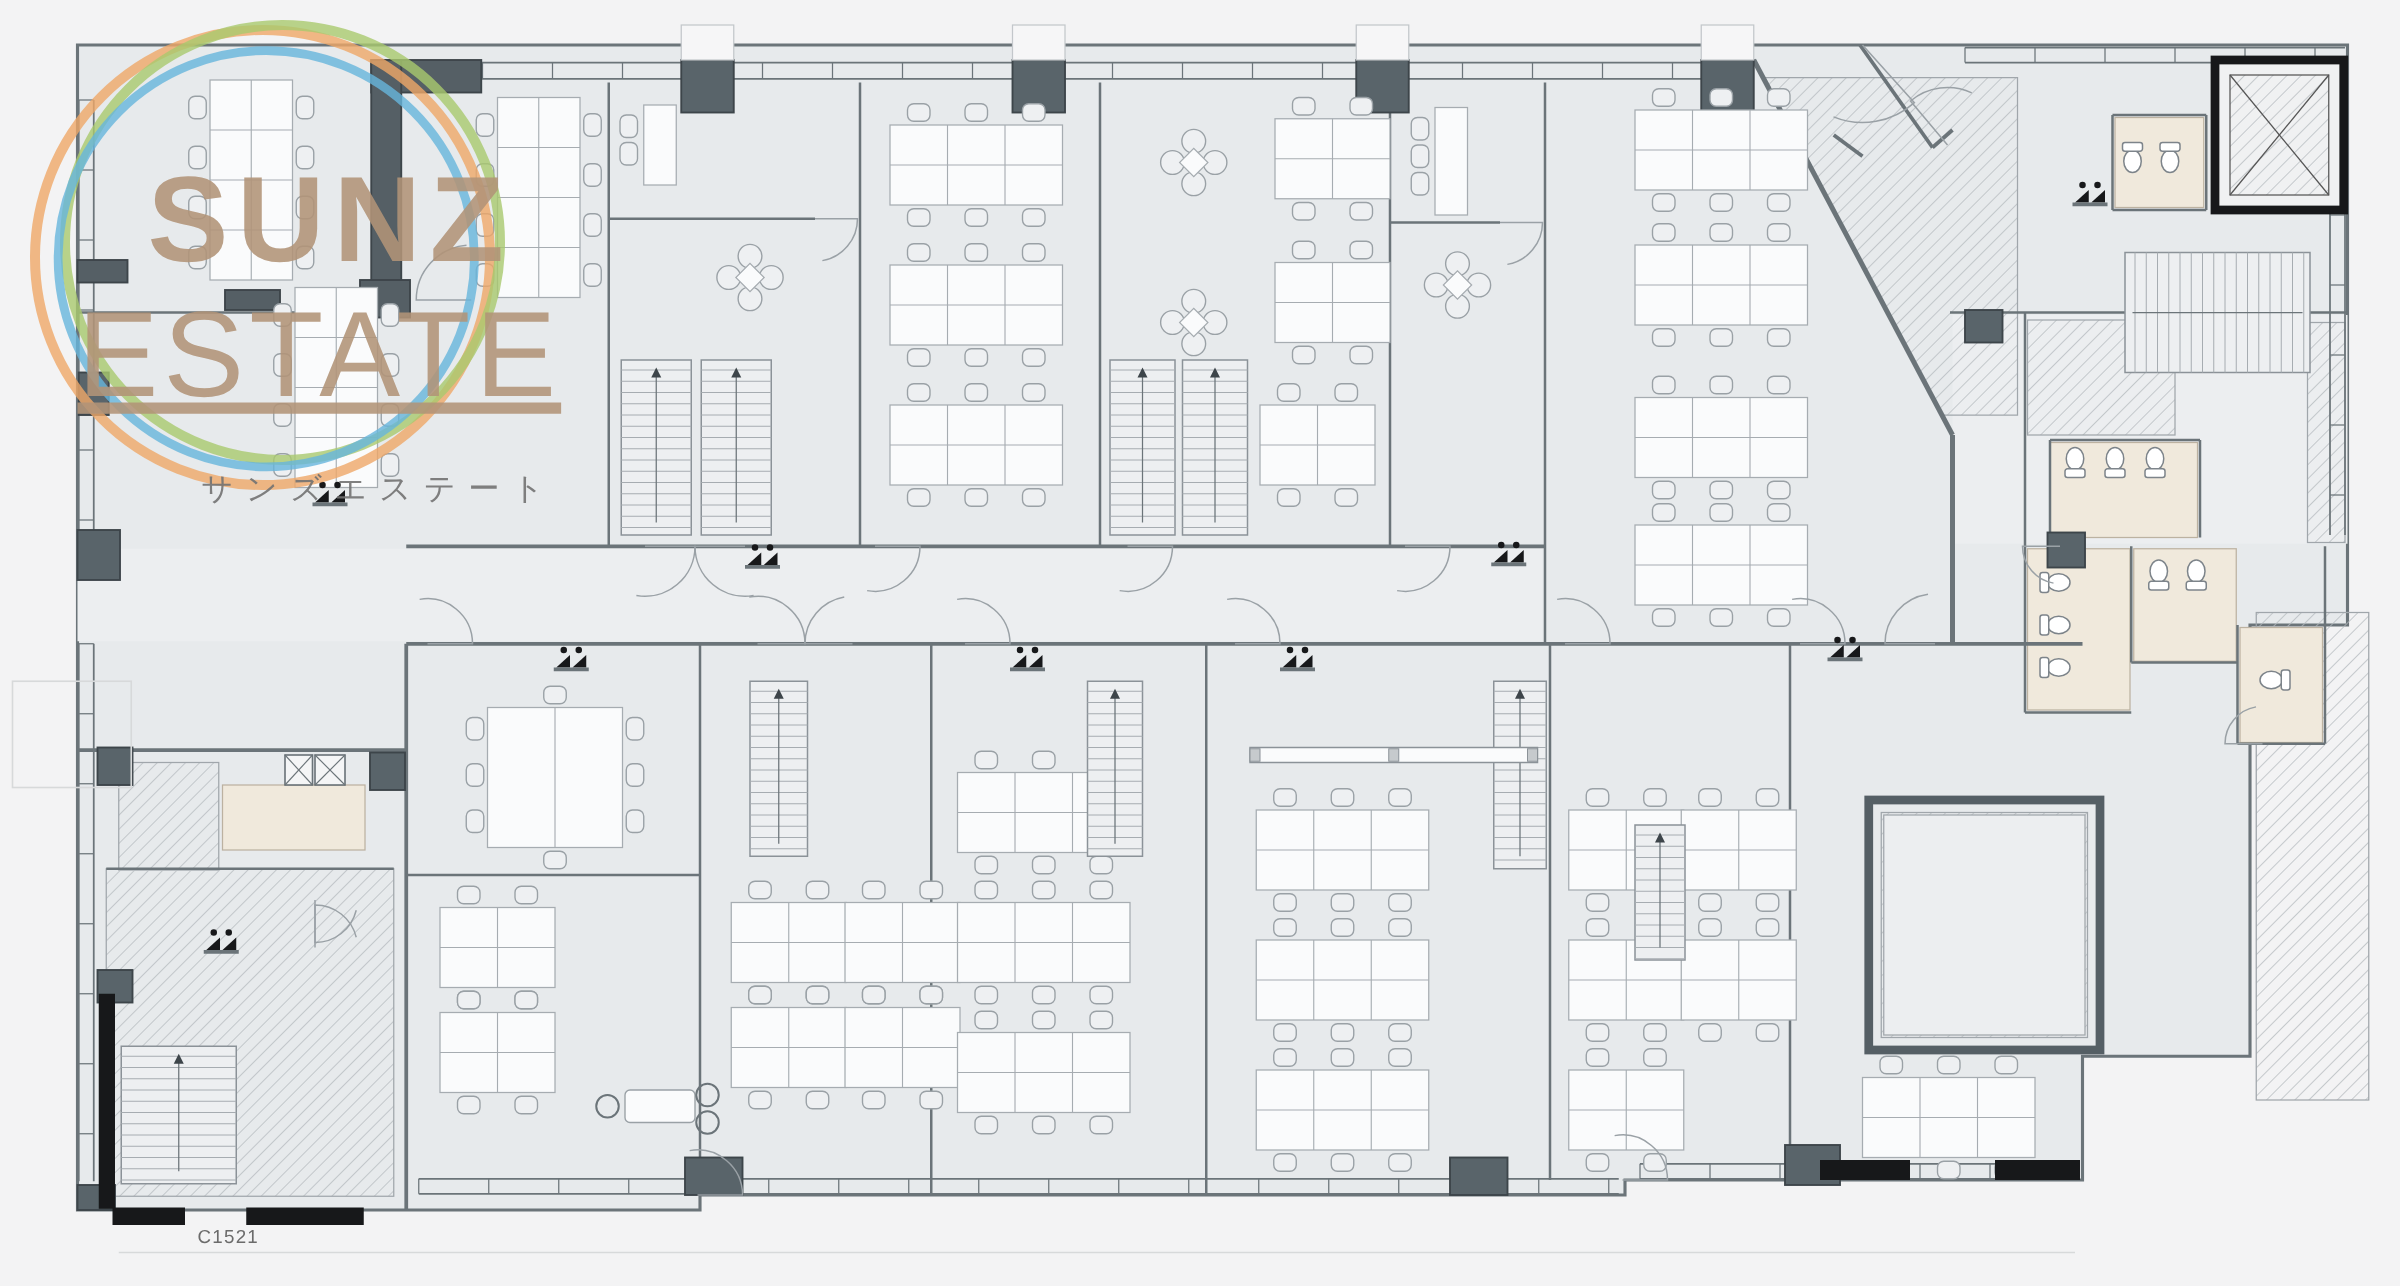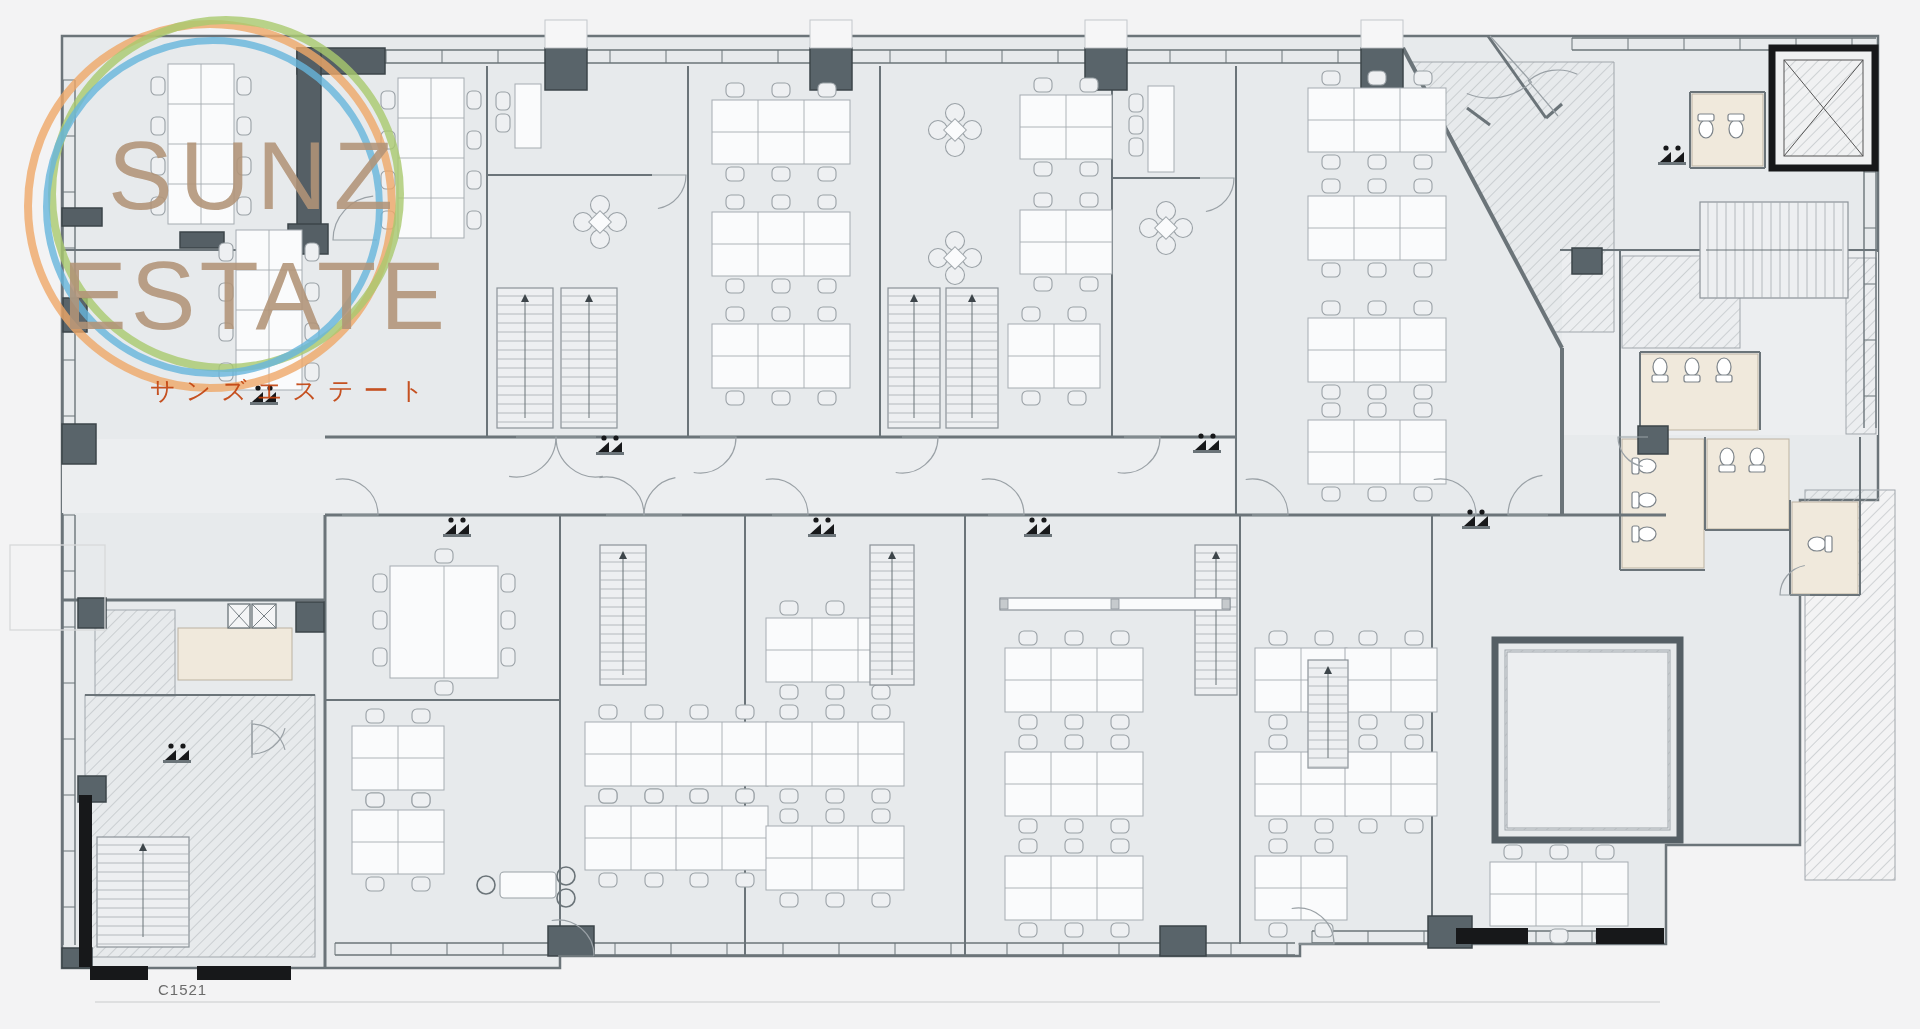--- a/index.html
+++ b/index.html
@@ -4,23 +4,23 @@
 <style>
   html,body{margin:0;padding:0;background:#ffffff;}
   .stage{position:relative;width:1920px;height:1029px;background:#f3f3f4;overflow:hidden;
          font-family:"Liberation Sans",sans-serif;}
   .stage svg{position:absolute;left:0;top:0;}
   .wm{position:absolute;pointer-events:none;}
   .ring{position:absolute;border-radius:50%;pointer-events:none;}
   .ring.orange{left:24px;top:20px;width:356px;height:356px;border:8px solid #efa768;opacity:.8;}
   .ring.green{left:48px;top:16px;width:340px;height:340px;border:8px solid #a9c96e;opacity:.8;}
   .ring.blue{left:43px;top:37px;width:326px;height:326px;border:7px solid #67b5dc;opacity:.8;}
-  .wm-line1{left:108px;top:120px;font-size:97px;font-weight:400;letter-spacing:7px;color:#b29478;opacity:.88;}
-  .wm-line2{left:62px;top:240px;font-size:97px;font-weight:300;letter-spacing:4px;color:#b29478;opacity:.88;}
-  .wm-line3{left:150px;top:374px;font-size:25px;font-weight:400;letter-spacing:10px;color:#c2410c;opacity:.9;}
+  .wm-line1{left:118px;top:120px;font-size:97px;font-weight:700;letter-spacing:7px;color:#b29478;opacity:.88;}
+  .wm-line2{left:62px;top:228px;font-size:97px;font-weight:300;letter-spacing:4px;color:#b29478;opacity:.88;text-decoration:underline;}
+  .wm-line3{left:161px;top:374px;font-size:25px;font-weight:400;letter-spacing:10px;color:#737373;opacity:.9;}
   .dwg-label{position:absolute;left:158px;top:981px;font-size:15px;color:#6b6b6b;letter-spacing:1px;pointer-events:none;}
 </style>
 </head>
 <body>
 
 <div class="stage">
   <svg id="plan-svg" width="1920" height="1029" viewBox="0 0 1920 1029">
       <defs>
         <pattern id="hatch" width="8" height="8" patternUnits="userSpaceOnUse" patternTransform="rotate(45)">
           <rect x="0" y="0" width="8" height="8" fill="none"></rect>

